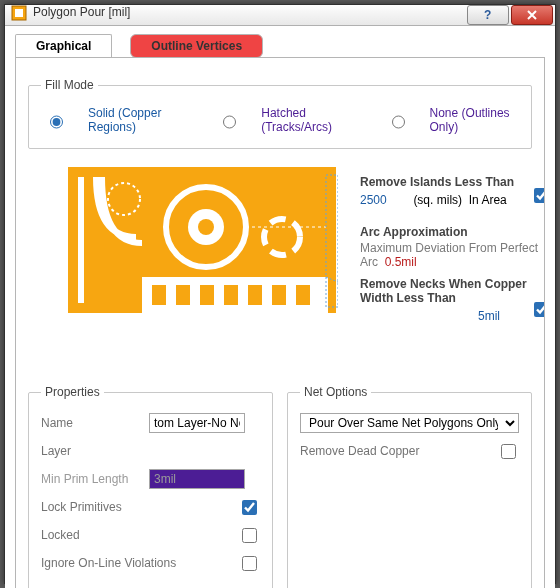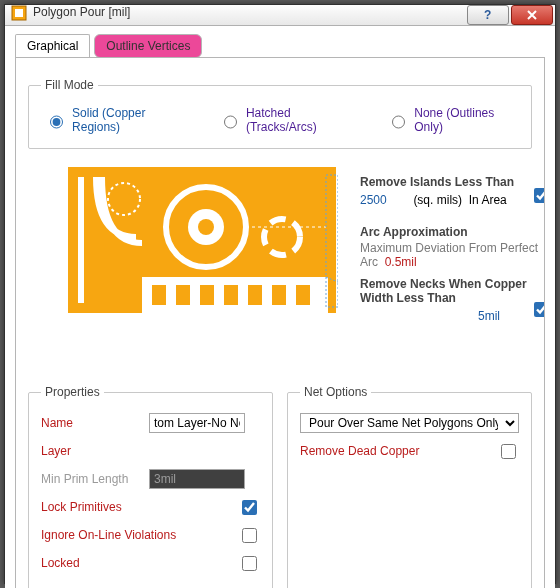--- a/index.html
+++ b/index.html
@@ -6,45 +6,45 @@
   body { margin: 0; background: #5a5a5a; width: 560px; height: 588px; overflow: hidden; }
   .window { position: absolute; top: 4px; left: 4px; width: 552px; height: 580px; background: #fff; border: 1px solid #2f2f2f; box-shadow: 0 0 6px rgba(0,0,0,.5); display: flex; flex-direction: column; }
   .titlebar { height: 28px; background: linear-gradient(#fdfdfd,#e8e8e8); display: flex; align-items: flex-start; border-bottom: 1px solid #b0b0b0; }
   .titlebar .icon { width: 16px; height: 16px; margin: 0 6px; }
   .titlebar .title { flex: 1; color: #333; }
   .titlebar .btn { width: 42px; height: 20px; margin-right: 2px; border: 1px solid #888; border-radius: 3px; background: linear-gradient(#fafafa,#dcdcdc); display: flex; align-items: center; justify-content: center; cursor: pointer; }
   .titlebar .btn.close { background: linear-gradient(#e67a6f,#c8372a); border-color:#8b1f15; }
   .titlebar .btn svg { pointer-events:none; }
   .client { flex: 1; background: #fff; padding: 8px 10px 10px; display: flex; flex-direction: column; }
   .tabs { display: flex; margin-bottom: -1px; }
-  .tab { padding: 4px 11px; border: 1px solid #b5b5b5; border-bottom: 1px solid #fff; background: #fff; border-radius: 2px 2px 0 0; margin-right: 4px; cursor: pointer; }
-  .tab.inactive { background: #ec4899; border-bottom: 1px solid #b5b5b5; color:#333; border-radius:6px; }
+  .tab { padding: 4px 20px; border: 1px solid #b5b5b5; border-bottom: 1px solid #fff; background: #fff; border-radius: 2px 2px 0 0; margin-right: 18px; cursor: pointer; font-weight: bold; }
+  .tab.inactive { background: #ef4444; border-bottom: 1px solid #b5b5b5; color:#333; border-radius:6px; }
   .tabpage { border: 1px solid #b5b5b5; flex: 1; padding: 20px 12px; overflow: hidden; }
   fieldset { border: 1px solid #c8c8c8; border-radius: 2px; padding: 10px 12px 12px; margin: 0; }
   legend { color: #444; padding: 0 4px; }
   .fillrow { display: flex; gap: 30px; padding: 4px 0 2px 4px; }
-  .radio { display: flex; align-items: center; gap: 6px; cursor: pointer; }
+  .radio { display: flex; align-items: center; gap: 22px; cursor: pointer; }
   .radio input { accent-color: #2a6fb5; width:14px; height:14px; }
   .radio span { color: #1a5aa3; }
   .radio span.dim { color: #4c1d95; }
   .preview { position: relative; margin: 18px 0 14px 0; height: 176px; }
   .pcb { position: absolute; left: 40px; top: 0; width: 270px; height: 168px; }
   .rlabel { position: absolute; left: 332px; width: 190px; margin-top: 8px; }
   .rlabel.hdr { color: #444; font-weight: 600; }
   .rlabel .link { color: #1a5aa3; }
   .gray { color: #7a7a7a; }
   .chk { position: absolute; width: 15px; height: 15px; accent-color:#2a6fb5; }
   .cols { display: flex; gap: 14px; margin-top: 12px; margin-bottom: 4px; }
   .cols fieldset { flex: 1; margin-top: 28px; }
   .prow { display: flex; align-items: center; height: 28px; }
-  .prow label { width: 108px; color: #b91c1c; }
+  .prow label { width: 108px; color: #737373; }
   .prow label.dim { color: #9a9a9a; }
   input[type=text], select { border: 1px solid #a6a6a6; height: 20px; padding: 1px 4px; background: #fff; }
   input[type=text] { width: 96px; }
-  input[type=text][disabled] { color:#9a9a9a; background:#404040; }
+  input[type=text][disabled] { color:#9a9a9a; background:#4c1d95; }
   select { width: 100px; }
   select.wide { width: 100%; }
   .ck { width: 15px; height: 15px; accent-color:#2a6fb5; }
   .footer { height: 44px; border-top: 0; display: flex; justify-content: flex-end; align-items: center; gap: 8px; padding: 8px 12px; }
   button.dlg { width: 74px; height: 24px; border: 1px solid #8a8a8a; border-radius: 3px; background: linear-gradient(#fafafa,#e3e3e3); cursor: pointer; }
   button.dlg.primary { border-color:#3a78b5; box-shadow: 0 0 0 1px #a9cdee inset; }
 </style>
 </head>
 <body>
 
@@ -155,26 +155,26 @@
           <div class="prow">
             <label class="dim">Min Prim Length</label>
             <input type="text" disabled="" value="3mil" style="">
           </div>
           <div class="prow">
             <label>Lock Primitives</label>
             <div style="flex:1"></div>
             <input type="checkbox" class="ck" checked="" style="">
           </div>
           <div class="prow">
-            <label style="width:160px">Ignore On-Line Violations</label>
+            <label>Locked</label>
             <div style="flex:1"></div>
             <input type="checkbox" class="ck" style="">
           </div>
           <div class="prow">
-            <label>Locked</label>
+            <label style="width:160px">Ignore On-Line Violations</label>
             <div style="flex:1"></div>
             <input type="checkbox" class="ck" style="">
           </div>
         </fieldset>
 
         <fieldset>
           <legend>Net Options</legend>
           <div class="prow">
             <select class="wide"><option>Pour Over Same Net Polygons Only</option></select>
           </div>

